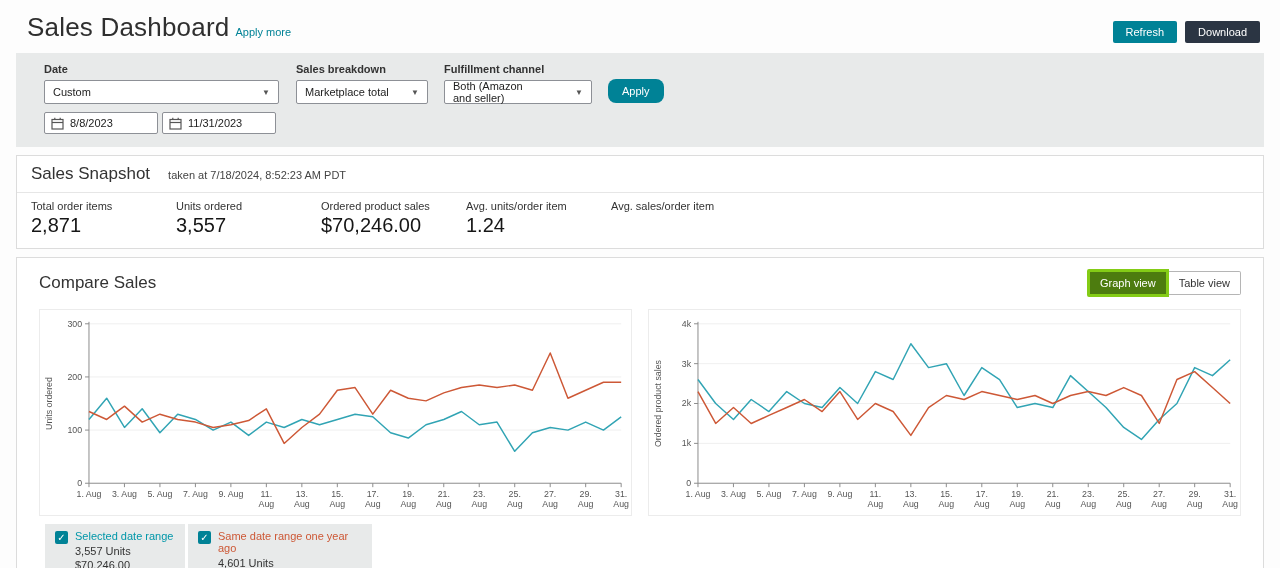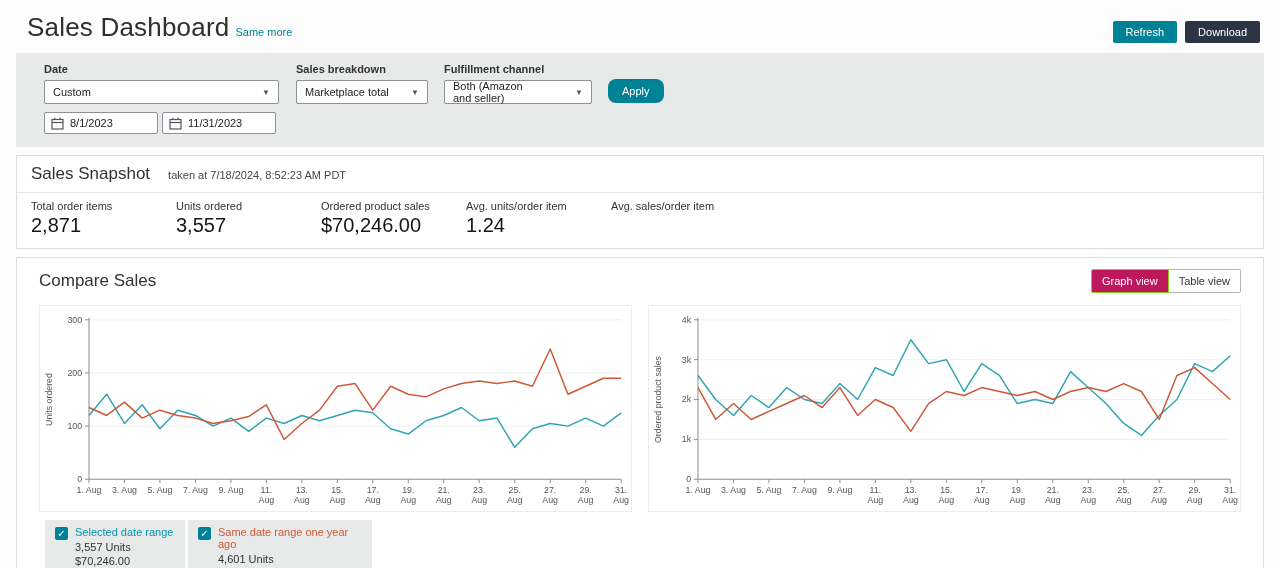--- a/index.html
+++ b/index.html
@@ -43,21 +43,21 @@
   .metrics-row { display:flex; padding:7px 14px 11px; }
   .metric { min-width:145px; padding-right:10px; }
   .metric-label { font-size:11px; color:#333; }
   .metric-value { font-size:20px; color:#161616; margin-top:2px; }
 
   
   .compare-panel { height:312px; }
   .cs-header { display:flex; align-items:center; padding:11px 22px 8px; }
   .cs-title { font-size:17px; color:#333; flex:1; }
   .view-btn { font-size:11px; padding:5px 10px; cursor:pointer; font-family:inherit; }
-  .view-graph { background:#be185d; color:#fff; border:1px solid #84cc16; border-radius:2px 0 0 2px; }
+  .view-graph { background:#4d7c0f; color:#fff; border:3px solid #84cc16; border-radius:2px 0 0 2px; }
   .view-table { background:#fff; color:#333; border:1px solid #b5b5b5; border-left:none; border-radius:0 2px 2px 0; }
 
   .charts-row { display:flex; padding:4px 14px 0; }
   .chart-box { flex:1; border:1px solid #ececec; background:#fff; margin:0 8px; padding:4px 2px 0; }
   .chart-box svg { display:block; width:100%; height:auto; }
   svg text.tk { font:9px "Liberation Sans", sans-serif; fill:#555; }
 
   
   .legend-row { display:flex; align-items:stretch; padding:8px 0 0 28px; height:56px; }
   .compare-info { width:148px; padding-top:4px; }
@@ -71,21 +71,21 @@
   .checkbox::before { content:"✓"; }
   .legend-texts { font-size:11px; }
   .legend-label { margin-bottom:3px; }
   .legend-units, .legend-sales { color:#333; margin-top:2px; }
 </style>
 </head>
 <body>
 
 <div class="page-header">
   <div class="page-title">Sales Dashboard</div>
-  <div class="learn-more">Same more</div>
+  <div class="learn-more">Apply more</div>
   <div class="header-spacer"></div>
   <button class="hdr-btn btn-refresh">Refresh</button>
   <button class="hdr-btn btn-download">Download</button>
 </div>
 
 <div class="filter-bar">
   <div class="filter-col">
     <div class="filter-label">Date</div>
     <div class="sel sel-date">
       <span>Custom</span>
@@ -94,21 +94,21 @@
     <div class="date-row">
       <div class="date-input">
         <span class="cal-icon">
           <svg width="13" height="13" viewBox="0 0 13 13">
               <rect x="1" y="2.5" width="11" height="9.5" fill="none" stroke="#555" stroke-width="1.2"></rect>
               <line x1="1" y1="5.5" x2="12" y2="5.5" stroke="#555" stroke-width="1.2"></line>
               <line x1="3.8" y1="0.8" x2="3.8" y2="3" stroke="#555" stroke-width="1.2"></line>
               <line x1="9.2" y1="0.8" x2="9.2" y2="3" stroke="#555" stroke-width="1.2"></line>
             </svg>
         </span>
-        <span>8/1/2023</span>
+        <span>8/8/2023</span>
       </div>
       <div class="date-input">
         <span class="cal-icon">
           <svg width="13" height="13" viewBox="0 0 13 13">
               <rect x="1" y="2.5" width="11" height="9.5" fill="none" stroke="#555" stroke-width="1.2"></rect>
               <line x1="1" y1="5.5" x2="12" y2="5.5" stroke="#555" stroke-width="1.2"></line>
               <line x1="3.8" y1="0.8" x2="3.8" y2="3" stroke="#555" stroke-width="1.2"></line>
               <line x1="9.2" y1="0.8" x2="9.2" y2="3" stroke="#555" stroke-width="1.2"></line>
             </svg>
         </span>

